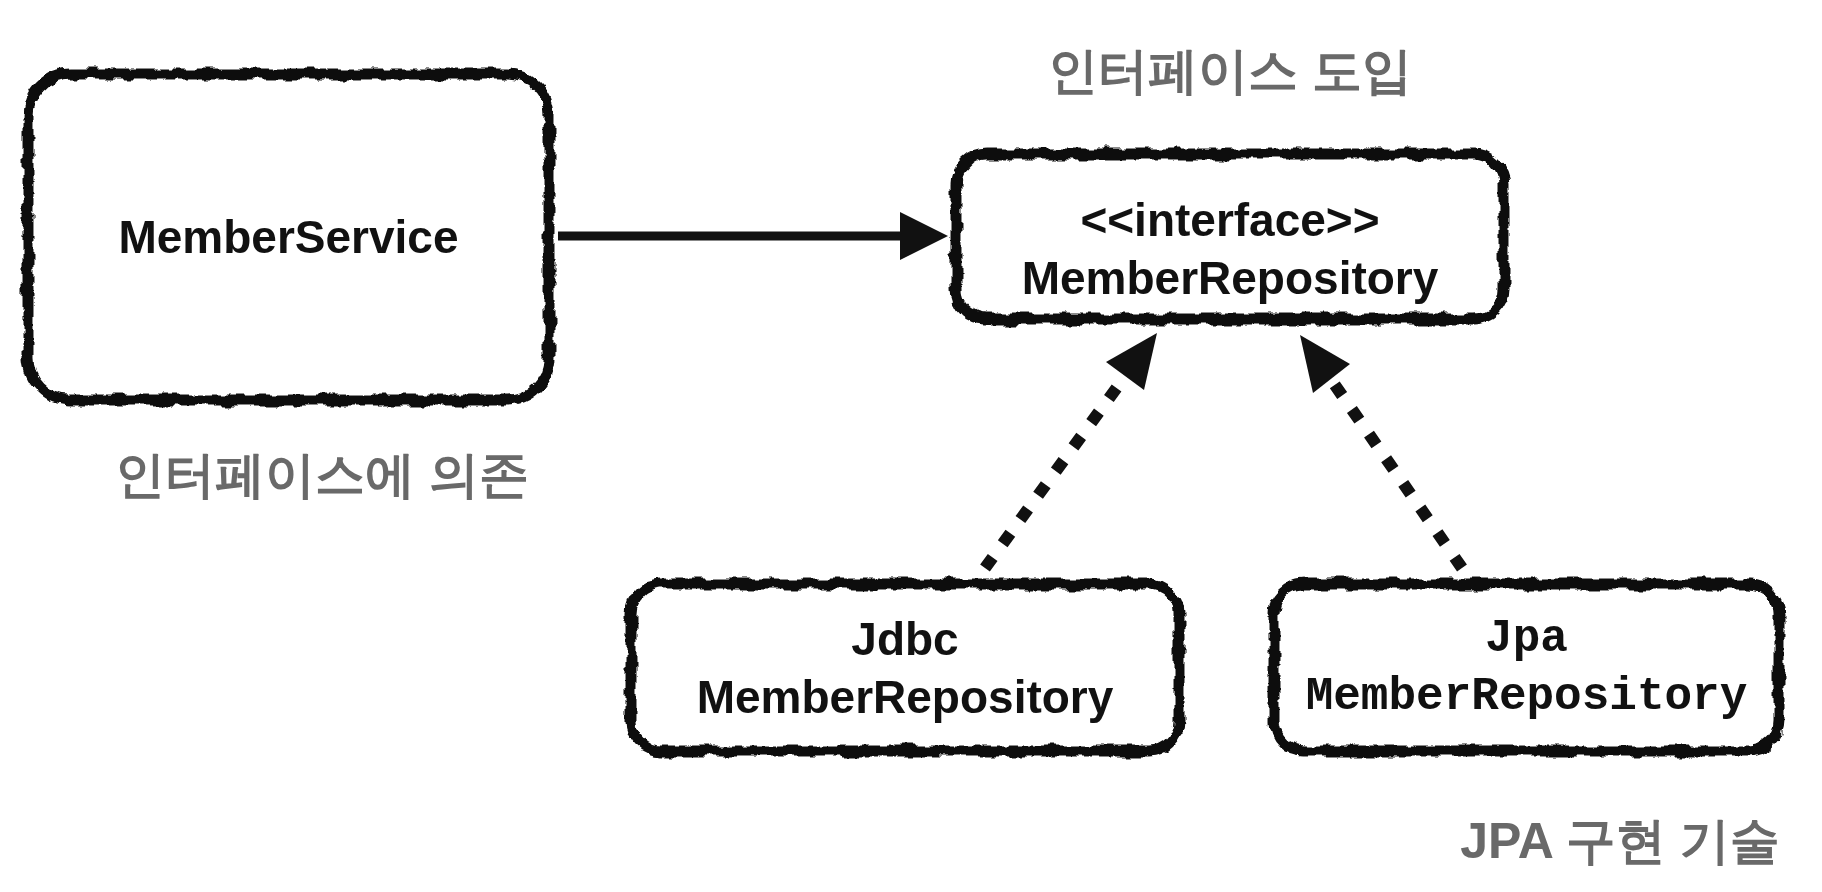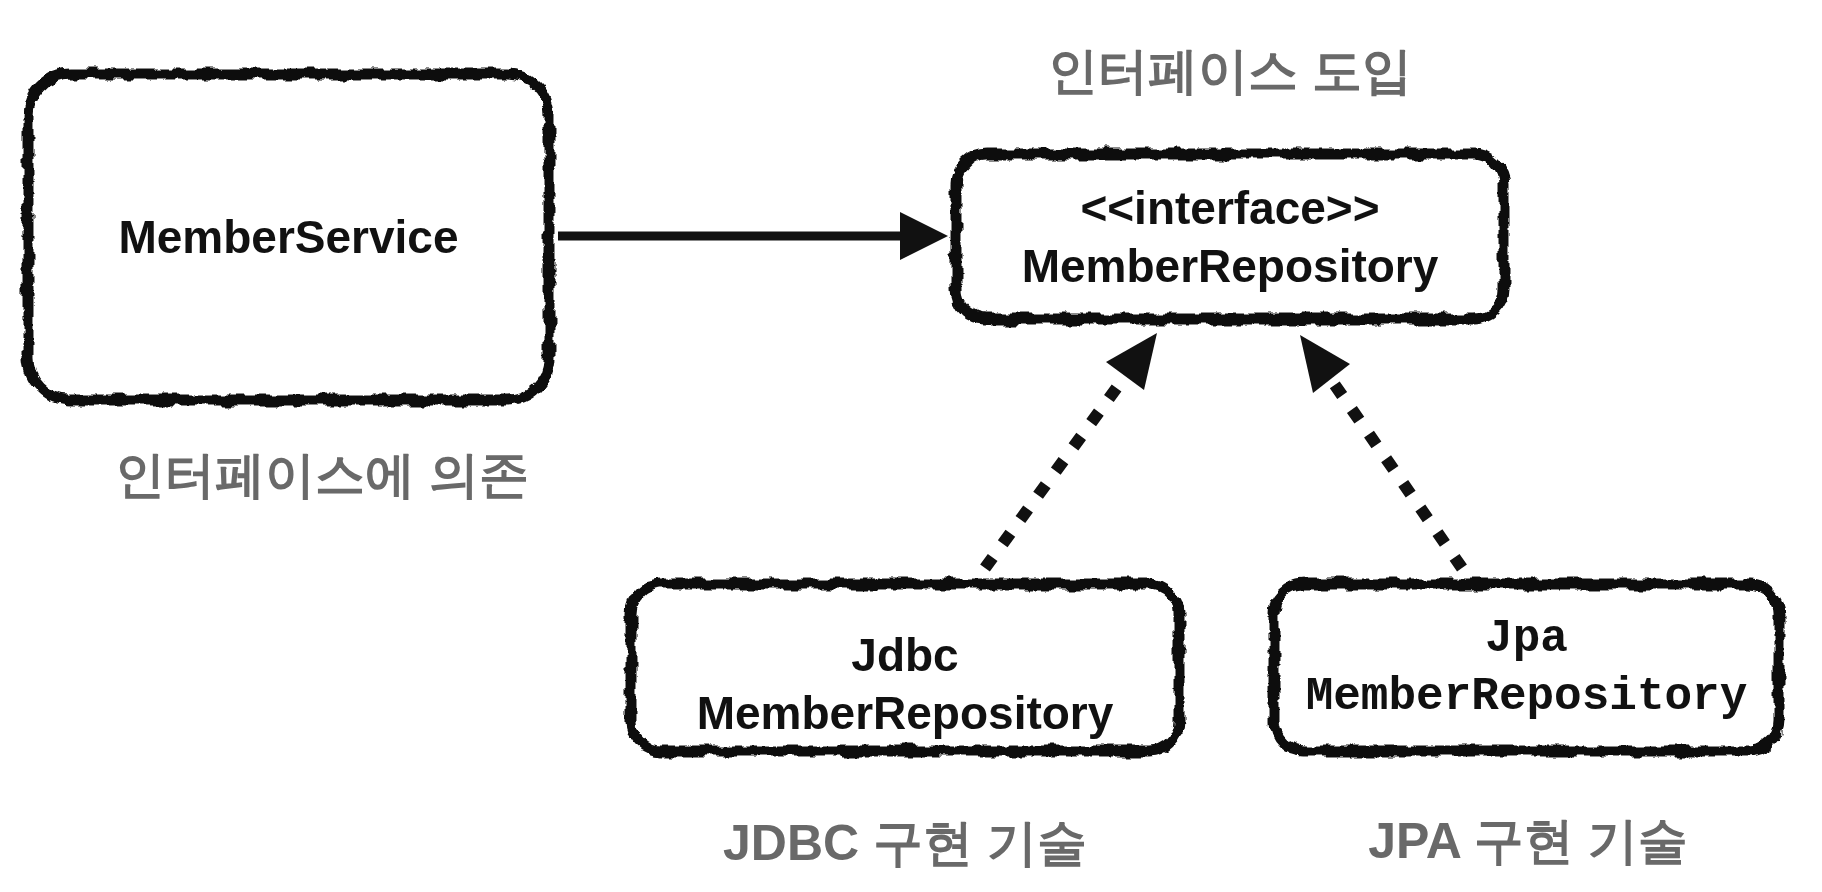--- a/index.html
+++ b/index.html
@@ -39,27 +39,27 @@
     position: absolute;
     text-align: right;
     font-weight: bold;
     color: #696969;
     font-size: 50px;
     white-space: nowrap;
     transform: translateX(-50%);
     pointer-events: none;
   }
   .ms-label    { left: 22px;   top: 68px;  width: 533px; height: 338px; justify-content: center; }
-  .iface-label { left: 950px;  top: 148px; width: 560px; height: 177px; }
-  .jdbc-label  { left: 625px;  top: 594px; width: 560px; height: 179px; }
+  .iface-label { left: 950px;  top: 160px; width: 560px; height: 177px; }
+  .jdbc-label  { left: 625px;  top: 578px; width: 560px; height: 179px; }
   .jpa-label   { left: 1268px; top: 578px; width: 517px; height: 179px; font-family: Liberation Mono, monospace; }
   .ann-top     { left: 1230px; top: 38px;  }
   .ann-depend  { left: 287px;  top: 442px; margin-left: 35px; }
   .ann-jdbc    { left: 905px;  top: 810px; }
-  .ann-jpa     { left: 1528px; top: 808px; }
+  .ann-jpa     { left: 1620px; top: 808px; }
 </style>
 </head>
 <body>
 
 <div class="canvas">
 
   <svg class="wires" viewBox="0 0 1822 892">
     <defs>
       <filter id="rough" x="-10%" y="-10%" width="120%" height="120%">
         <feTurbulence type="fractalNoise" baseFrequency="0.06" numOctaves="4" seed="7" result="noise"></feTurbulence>
@@ -106,17 +106,16 @@
 
   <div class="box-label jpa-label">
     <div>Jpa</div>
     <div>MemberRepository</div>
   </div>
 
   <div class="annotation ann-top">인터페이스 도입</div>
 
   <div class="annotation ann-depend">인터페이스에 의존</div>
 
-  <div class="annotation ann-jdbc">JDBC 구현 기술</div>
 
   <div class="annotation ann-jpa">JPA 구현 기술</div>
 
 </div>
 
 </body></html>

